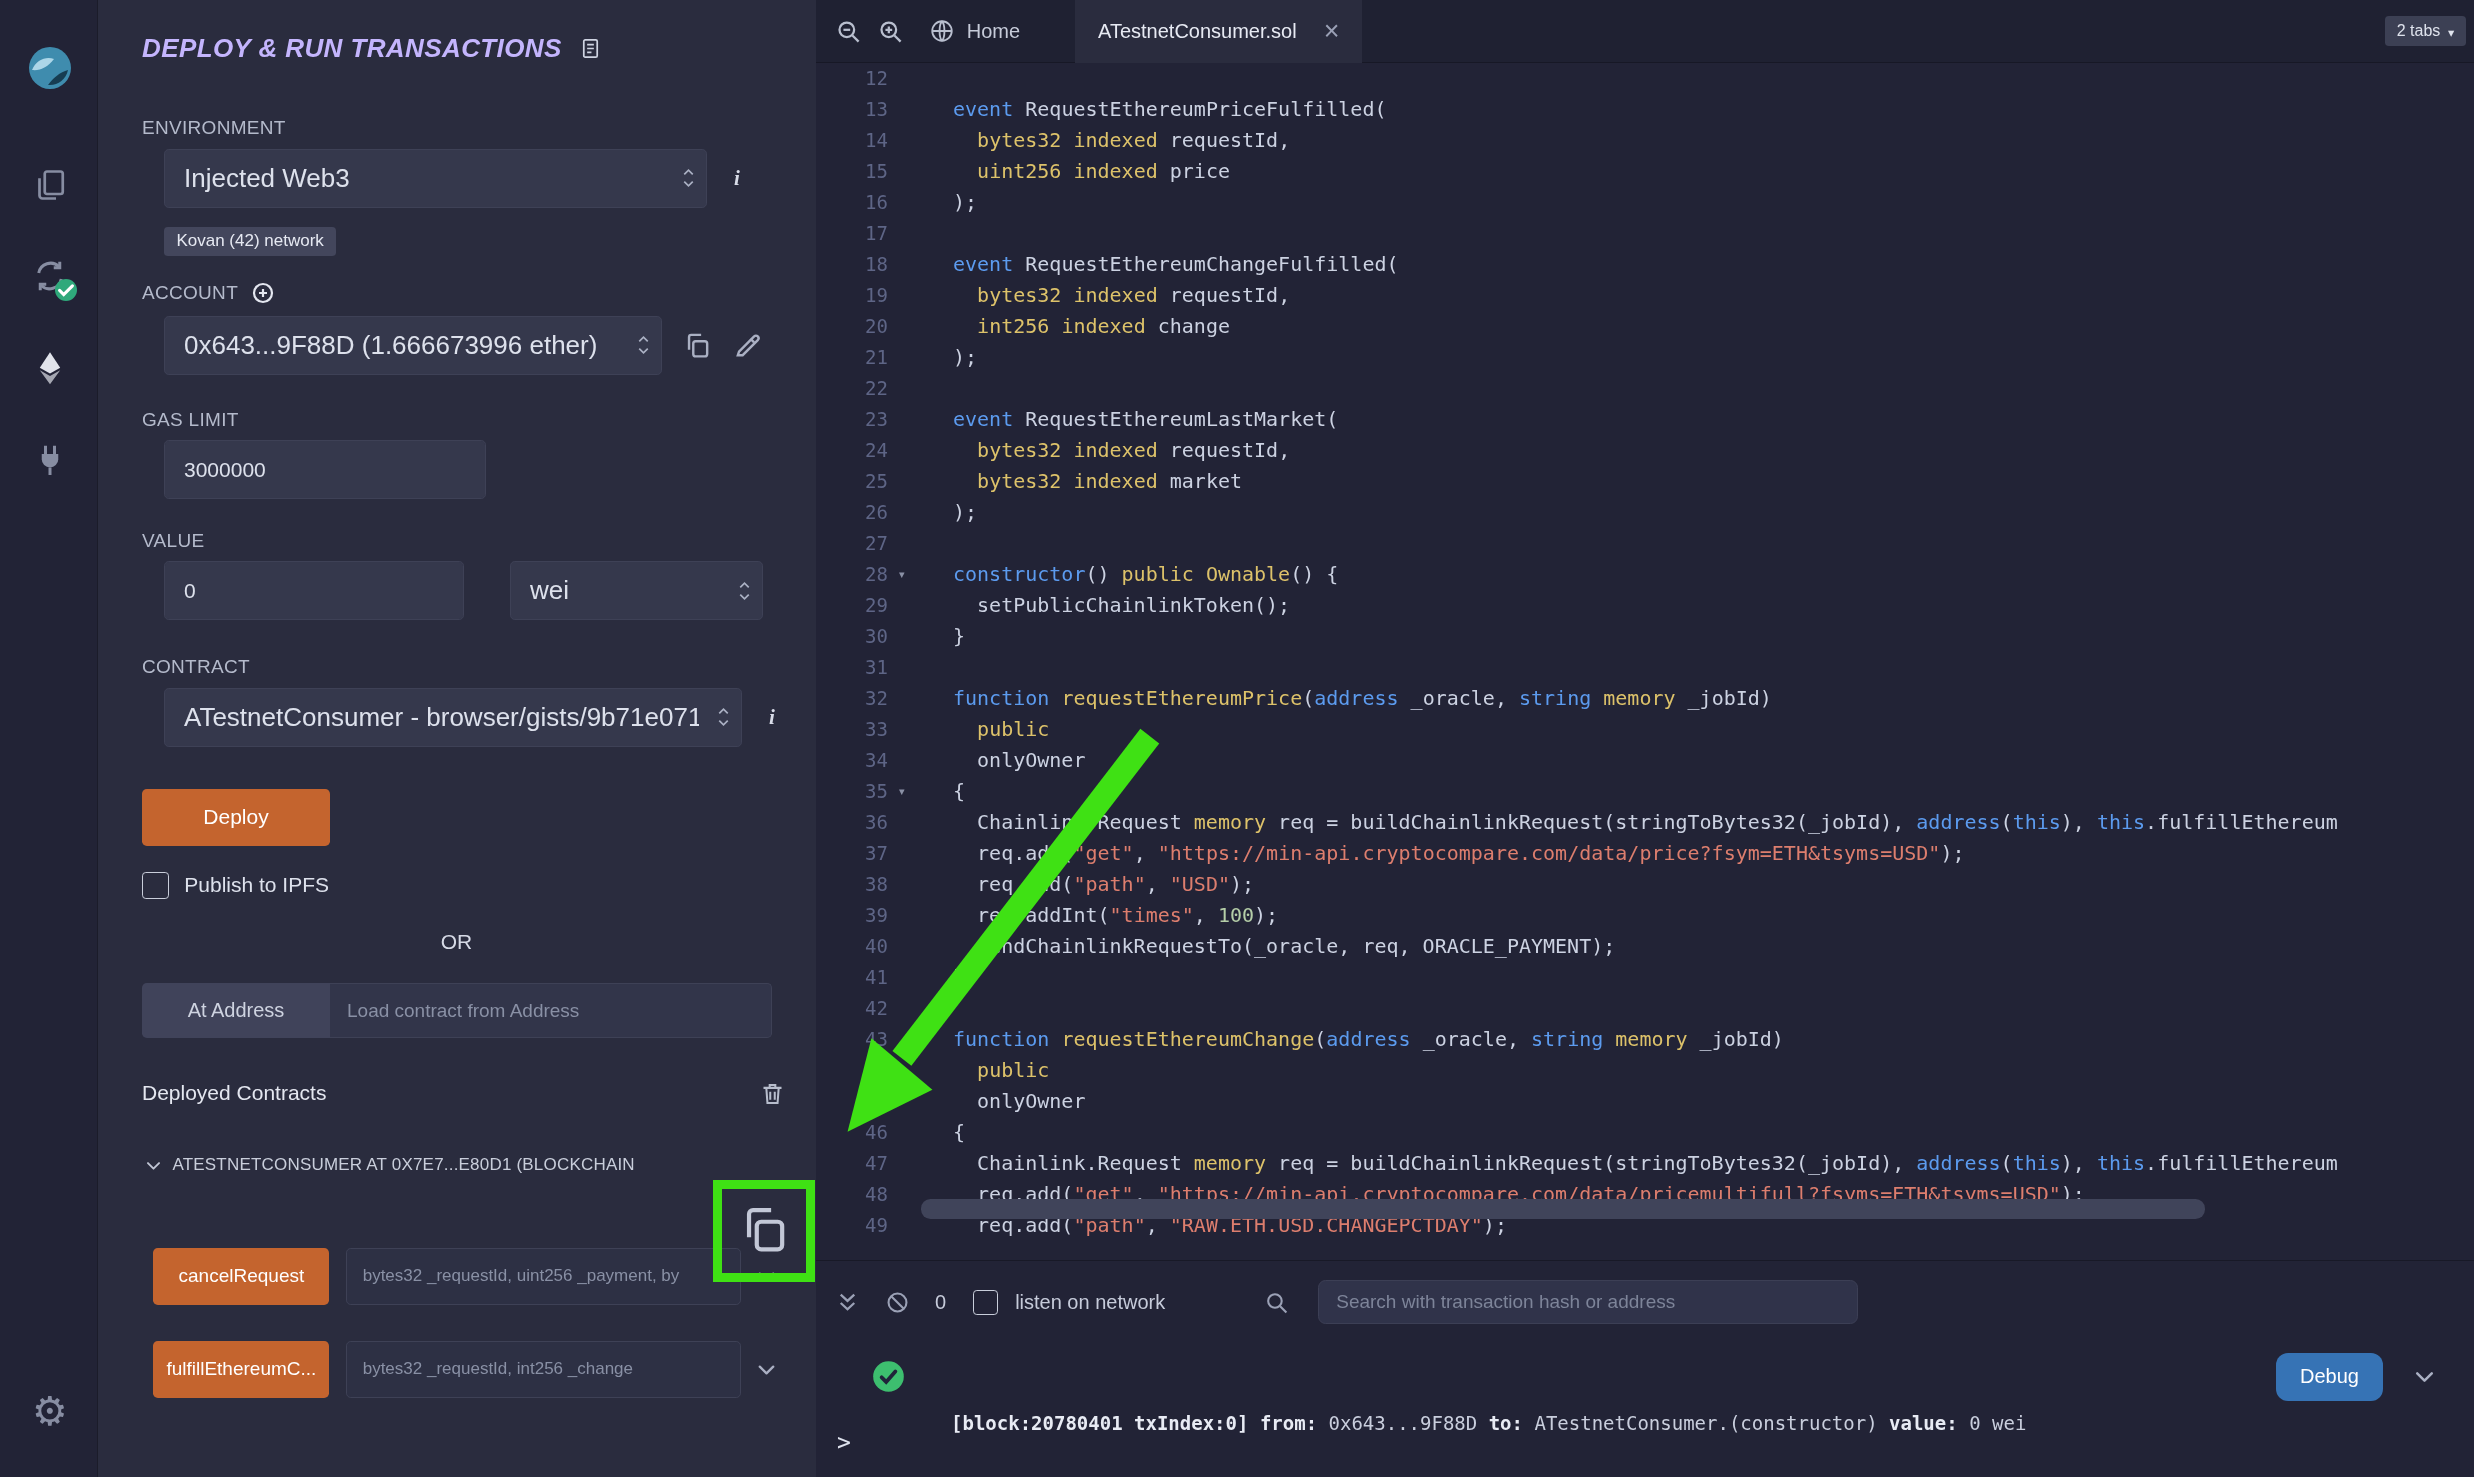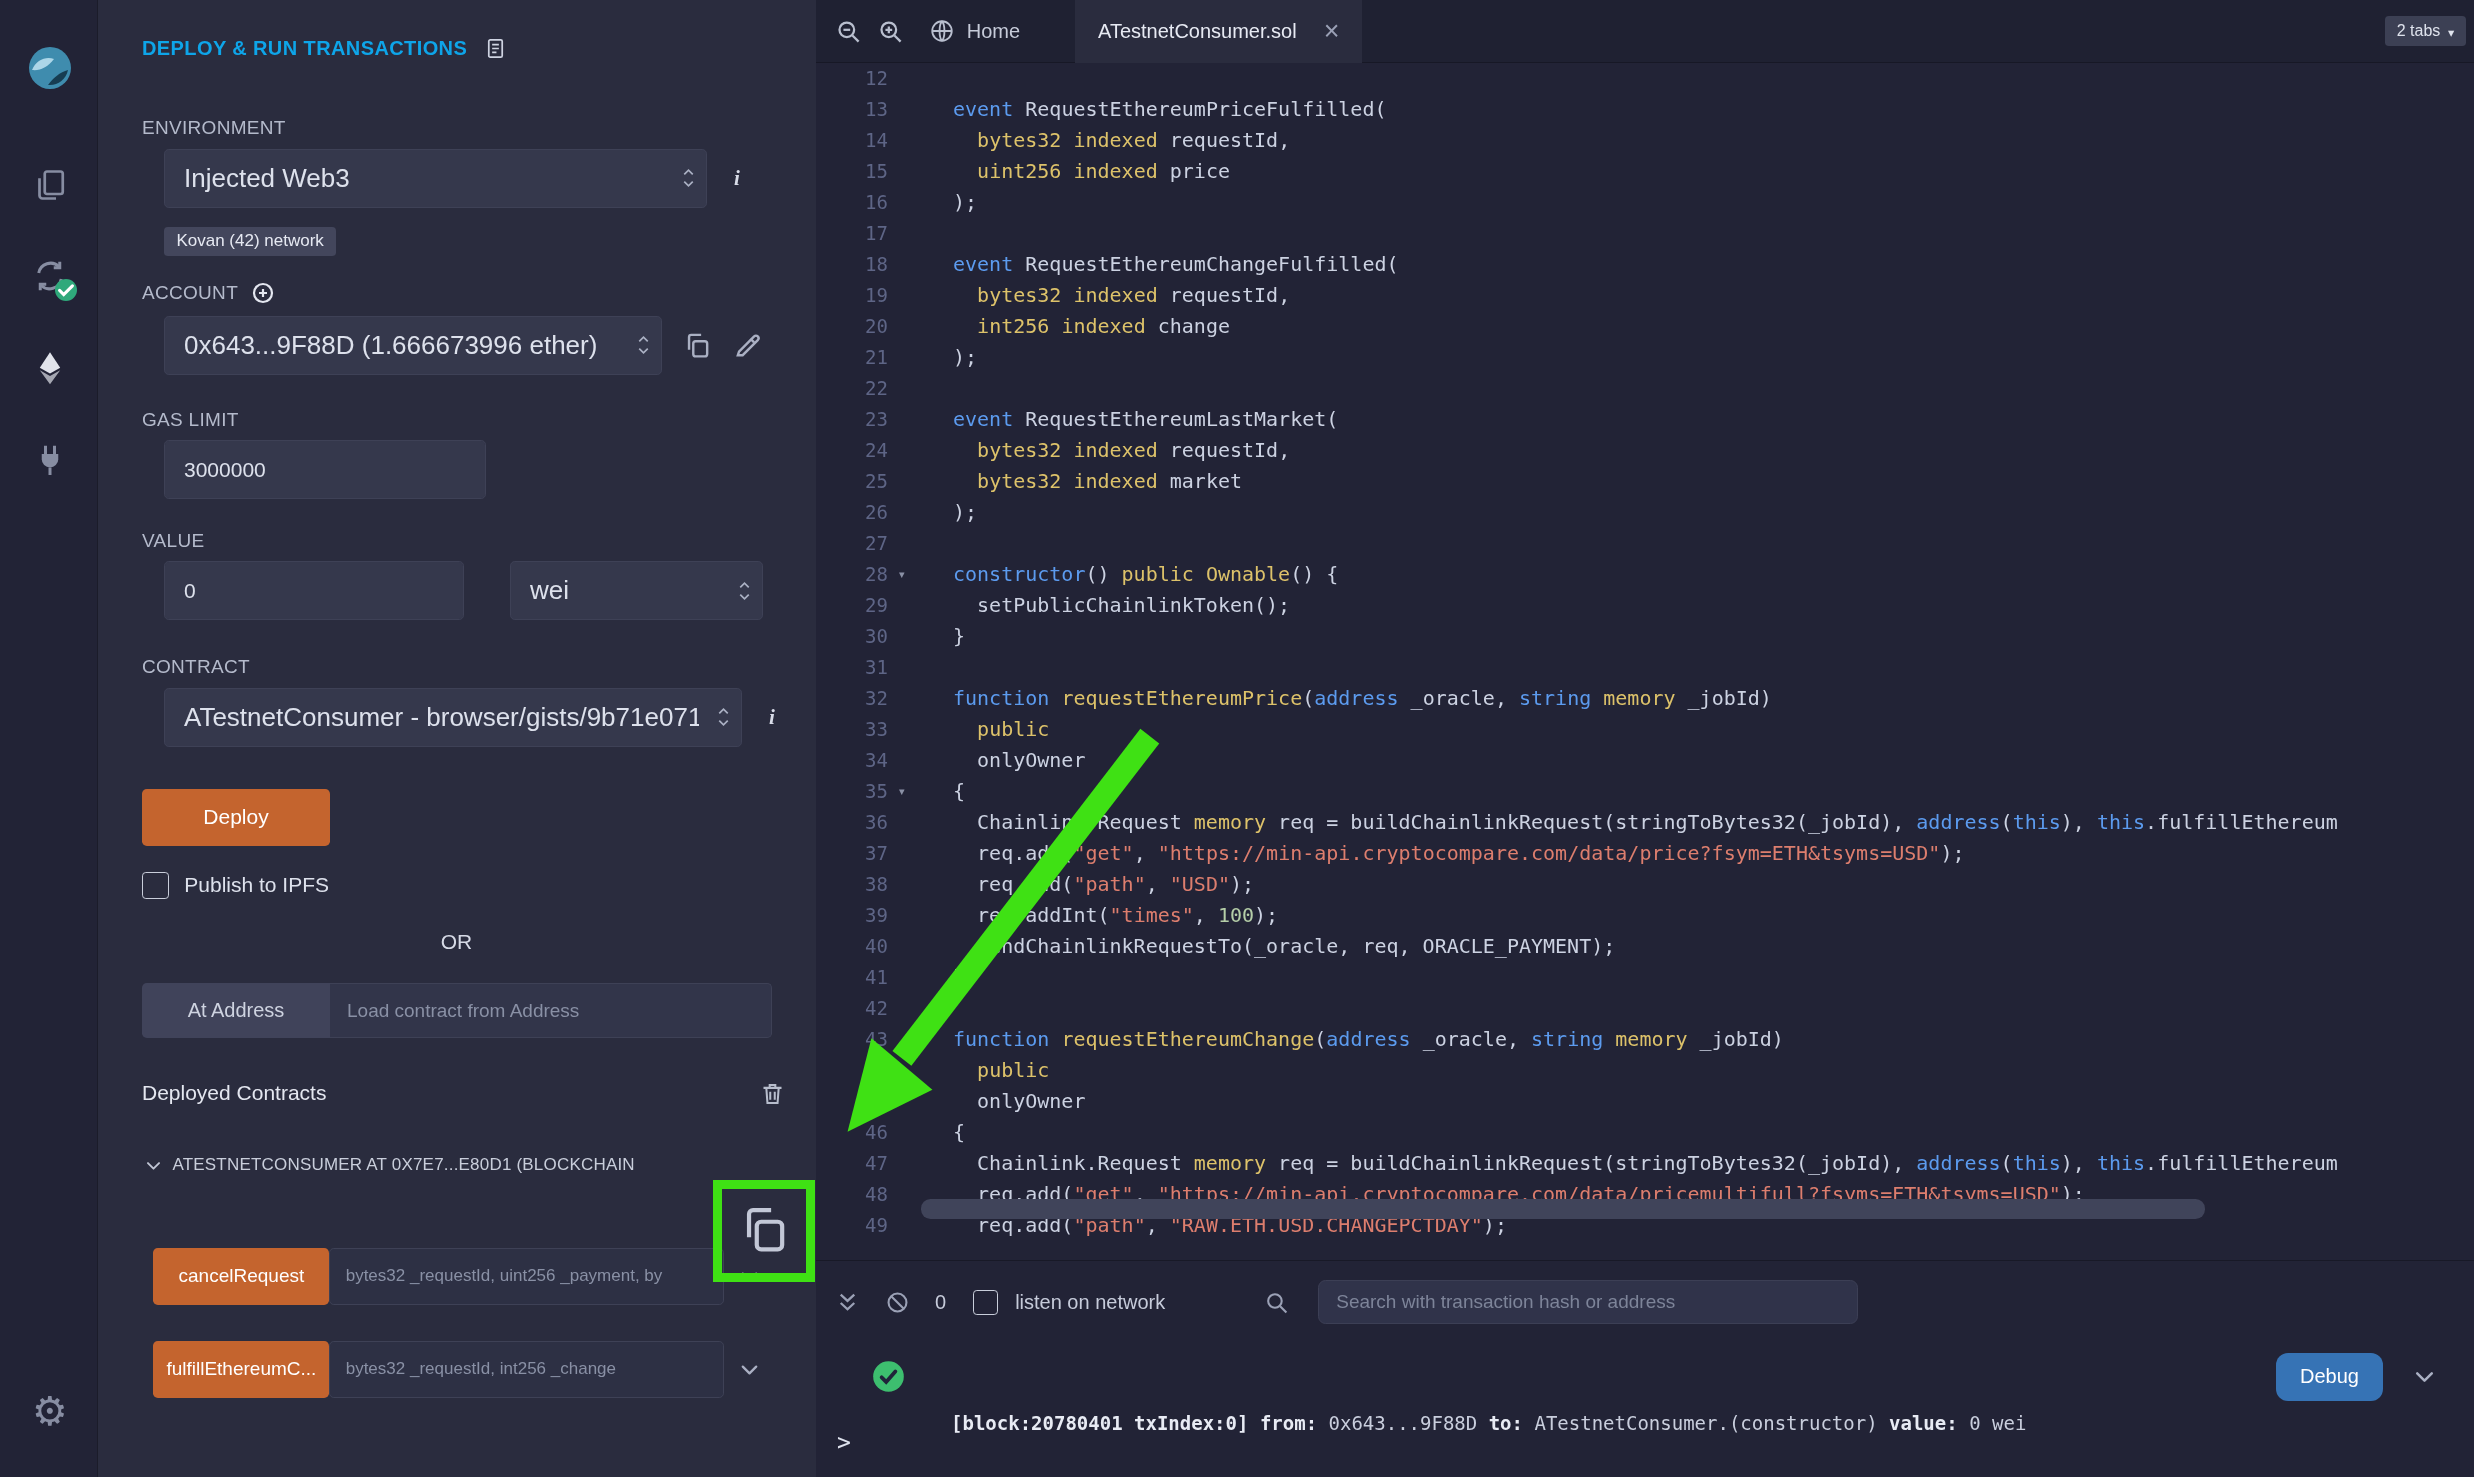--- a/index.html
+++ b/index.html
@@ -18,21 +18,21 @@
   .ib-files{top:164px;}
   .ib-comp{top:255px;}
   .ib-deploy{top:347px;}
   .ib-plug{top:439px;}
   .ib-gear{top:1390px;font-size:40px;line-height:1;}
   .badge-check{position:absolute;right:-5.7px;bottom:-3.8px;width:22px;height:22px;border-radius:50%;background:#2fa97b;display:flex;align-items:center;justify-content:center;}
 
   
   .panel{position:absolute;left:98px;top:0;width:718px;height:1478px;background:#2a2c3e;padding:32px 0 0 44px;z-index:4;}
   .title-row{display:flex;align-items:center;gap:17px;height:32px;}
-  .title-row h1{font-size:20px;font-weight:700;letter-spacing:0.4px;color:#0ea5e9;white-space:nowrap;}
+  .title-row h1{font-size:26px;font-weight:700;letter-spacing:0.4px;color:#c4b5fd;white-space:nowrap;font-style:italic;}
   .doc-ic{color:#cfd4e2;display:inline-flex;}
   .flabel{font-size:19px;color:#b4bacb;letter-spacing:0.3px;height:22px;}
   .acc-label{display:flex;align-items:center;gap:13.3px;height:27px;}
   .plus-ic{color:#e4e7f0;display:inline-flex;}
   .ctl-row{display:flex;align-items:center;margin-left:22px;}
   .select{height:59px;background:#35384c;border:1px solid #3e4156;border-radius:4.8px;display:flex;align-items:center;padding:0 42px 0 19px;position:relative;}
   .sel-text{font-size:26px;color:#dde1ec;white-space:nowrap;overflow:hidden;}
   .stepper{position:absolute;right:9.5px;top:50%;transform:translateY(-50%);color:#aab0c3;display:inline-flex;}
   .info-i{margin-left:27px;font-size:21px;font-weight:700;color:#d8dce8;font-family:"Liberation Serif",serif;font-style:italic;}
   .net-badge{display:inline-block;margin:19px 0 0 22px;background:#43465c;border-radius:3.8px;padding:4.8px 12.4px;font-size:17px;color:#e6e9f2;height:29.6px;}
@@ -54,21 +54,21 @@
   .chev{color:#aab0c3;display:inline-flex;}
   .sect-chev{position:absolute;right:27px;}
   .trash{position:absolute;right:23px;color:#b7bdcc;display:inline-flex;}
   .dep-header{margin-top:42px;margin-left:1.9px;display:flex;align-items:center;gap:9.5px;width:562px;height:29px;}
   .chev-sm{color:#c0c5d4;display:inline-flex;}
   .dep-title{font-size:17px;color:#c9cedb;letter-spacing:0.2px;white-space:nowrap;overflow:hidden;width:520px;}
   .big-copy{position:absolute;left:640px;top:1203px;color:#c3c8d7;}
   .methods{margin-top:67px;}
   .method-row{display:flex;align-items:center;margin:0 0 34px 11.4px;height:59px;}
   .method-btn{width:176px;height:57px;font-size:19px;white-space:nowrap;overflow:hidden;flex:0 0 auto;}
-  .method-args{width:395px;height:57px;background:#2d3044;border:1px solid #3e4156;border-radius:4.8px;display:flex;align-items:center;padding:0 15.3px;font-size:17px;color:#8990a5;white-space:nowrap;overflow:hidden;flex:0 0 auto;}
+  .method-args{width:395px;height:57px;margin-left:17px;background:#2d3044;border:1px solid #3e4156;border-radius:4.8px;display:flex;align-items:center;padding:0 15.3px;font-size:17px;color:#8990a5;white-space:nowrap;overflow:hidden;flex:0 0 auto;}
   .m-chev{margin-left:13.3px;}
 
   
   .main{position:absolute;left:816px;top:0;width:1659px;height:1478px;background:#222336;}
   .tabbar{position:absolute;left:0;top:0;right:0;height:63px;background:#1f2132;display:flex;align-items:center;border-bottom:1px solid #171826;z-index:3;}
   .tb-ic{color:#b9bfcf;display:inline-flex;margin-left:15.3px;}
   .tb-first{margin-left:19px;}
   .home-tab{display:flex;align-items:center;gap:11.4px;margin-left:25px;color:#c6cbd9;font-size:20px;}
   .tab{height:63px;display:flex;align-items:center;margin-left:55px;padding:0 23px;background:#2a2c3e;color:#e7eaf3;font-size:20px;white-space:nowrap;}
   .close-x{margin-left:27px;color:#9aa0b5;font-size:27px;line-height:1;}

